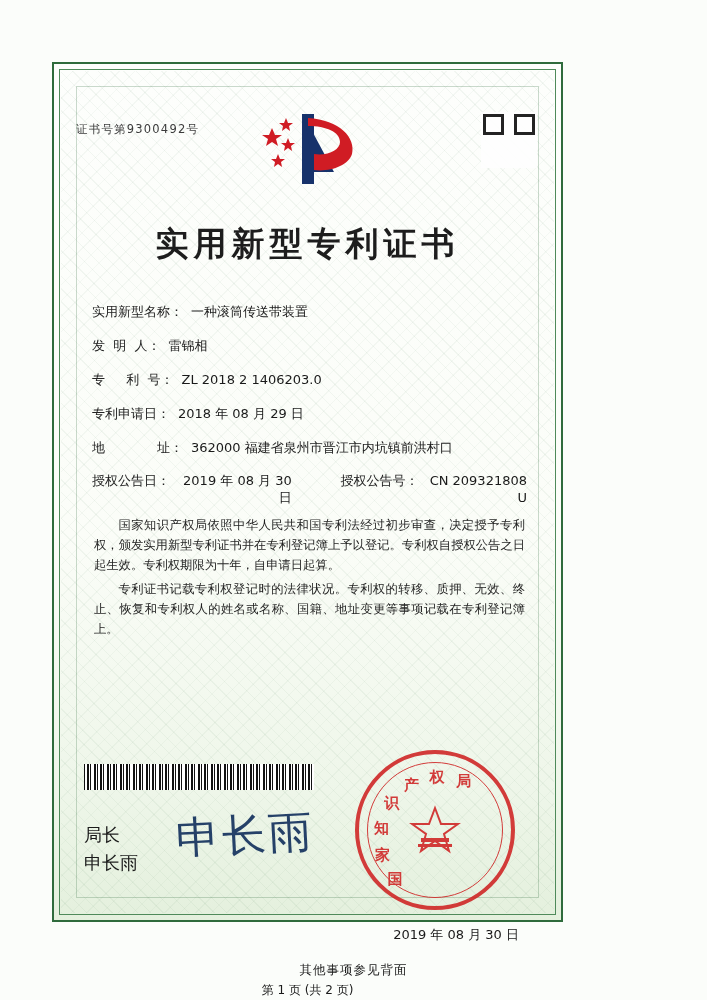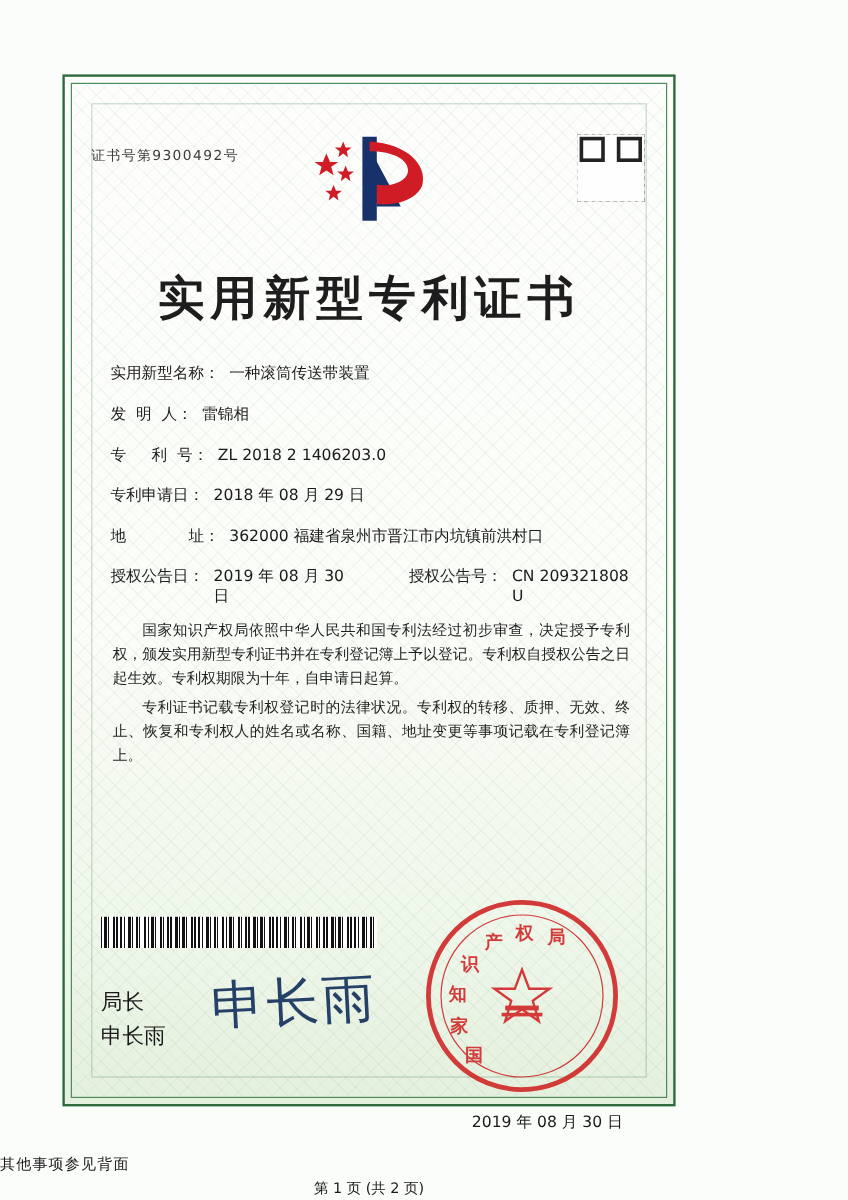--- a/index.html
+++ b/index.html
@@ -96,21 +96,21 @@
     height: 78px;
   }
 
   
   .title {
     position: absolute;
     top: 158px;
     left: 0;
     right: 0;
     text-align: center;
-    font-size: 39px;
+    font-size: 33px;
     font-weight: bold;
     letter-spacing: 5px;
     color: #1d1d1d;
     font-family: "DejaVu Sans", sans-serif;
   }
 
   
   .fields {
     position: absolute;
     left: 38px;
@@ -118,20 +118,21 @@
     top: 240px;
     font-size: 13px;
     color: #222;
     font-family: "DejaVu Sans", sans-serif;
   }
   .frow {
     display: flex;
     align-items: baseline;
     margin-bottom: 17px;
     line-height: 1.3;
+    text-align: right;
   }
   .flabel {
     white-space: pre;
     color: #222;
   }
   .fvalue {
     margin-left: 8px;
     color: #1a1a1a;
   }
   .frow.two-col {
@@ -246,20 +247,21 @@
     top: 918px;
     text-align: center;
     font-size: 12px;
     color: #1a1a1a;
     font-family: "DejaVu Sans", sans-serif;
   }
   .footer-note {
     position: absolute;
     left: 0; right: 0;
     top: 962px;
+    text-align: center;
     font-size: 12.5px;
     letter-spacing: 1px;
     color: #1a1a1a;
     font-family: Liberation Sans, sans-serif;
   }
 </style>
 </head>
 <body>
 
 <div id="page">

